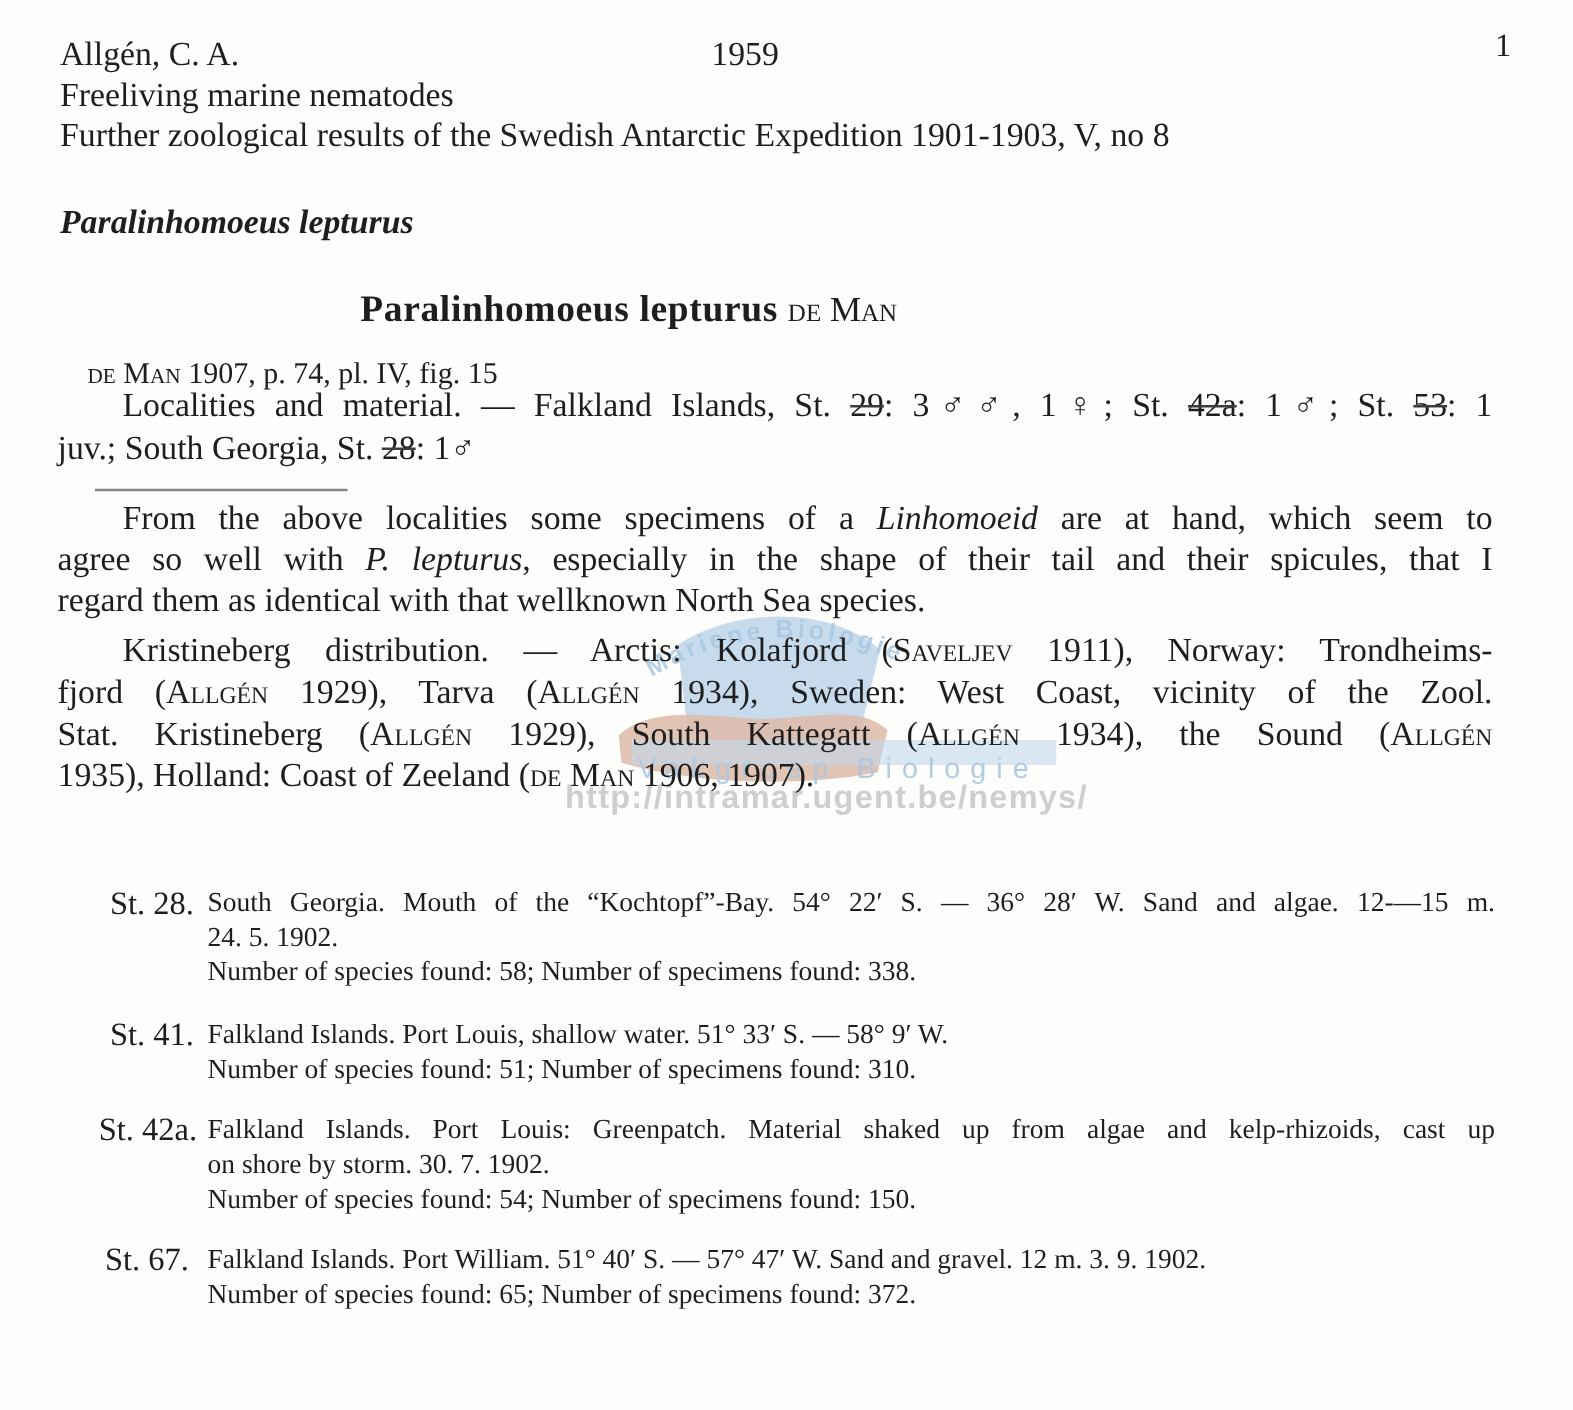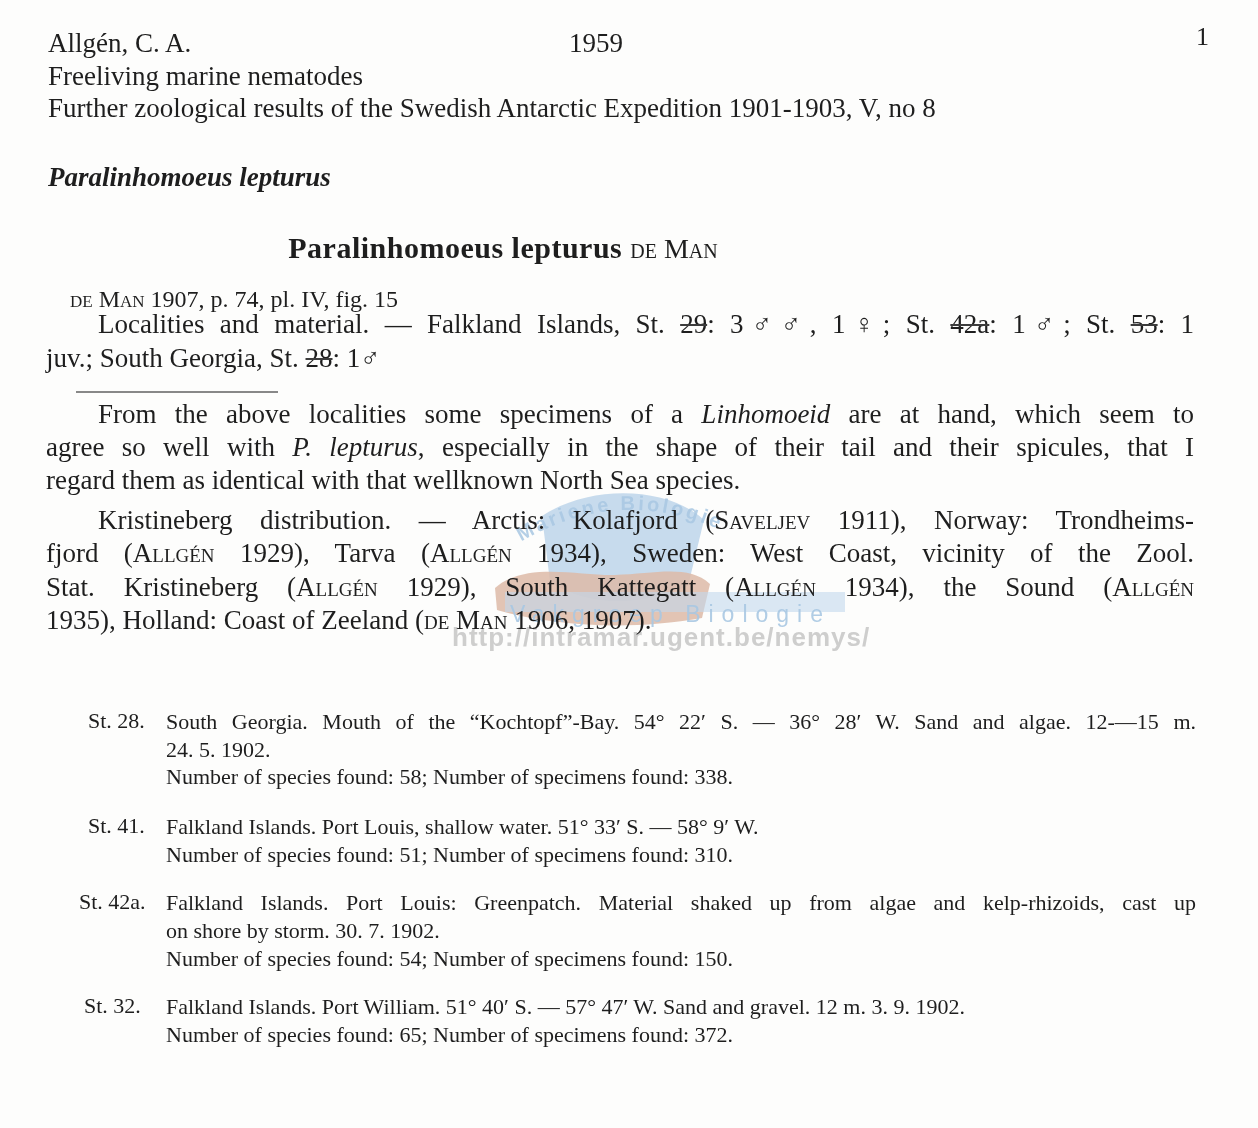--- a/index.html
+++ b/index.html
@@ -24,21 +24,21 @@
   
   .ml{position:absolute;left:46px;width:1148px;font-size:27px;line-height:32px;z-index:2;}
   .j{text-align:justify;text-align-last:justify;}
   .ind{text-indent:52px;}
   .i{font-style:italic;}
   .sc{font-variant:small-caps;}
   .strike{text-decoration:line-through;text-decoration-thickness:2px;text-decoration-color:#3c3c3c;}
   
   .pencil{position:absolute;left:76px;top:391px;width:202px;height:2px;background:#4a4a4a;opacity:.65;z-index:2;}
   
-  .stlab{position:absolute;font-size:22px;white-space:nowrap;z-index:2;}
+  .stlab{position:absolute;font-size:26px;white-space:nowrap;z-index:2;}
   .sl{position:absolute;left:166px;width:1030px;font-size:22px;line-height:27px;z-index:2;}
   
   .wm{position:absolute;left:430px;top:468px;width:440px;height:200px;z-index:1;}
   .wm text{font-family:"Liberation Sans", sans-serif;}
 </style>
 </head>
 <body>
 
 <svg class="wm" viewBox="0 0 440 200" aria-hidden="true">
   <defs>
@@ -86,15 +86,15 @@
 
 <div class="stlab" style="left:88px;top:813px">St. 41.</div>
 <div class="sl" style="top:813px"><span>Falkland Islands. Port Louis, shallow water. 51° 33′ S. — 58° 9′ W.</span></div>
 <div class="sl" style="top:841px"><span>Number of species found: 51; Number of specimens found: 310.</span></div>
 
 <div class="stlab" style="left:79px;top:889px">St. 42a.</div>
 <div class="sl j" style="top:889px"><span>Falkland Islands. Port Louis: Greenpatch. Material shaked up from algae and kelp-rhizoids, cast up</span></div>
 <div class="sl" style="top:917px"><span>on shore by storm. 30. 7. 1902.</span></div>
 <div class="sl" style="top:945px"><span>Number of species found: 54; Number of specimens found: 150.</span></div>
 
-<div class="stlab" style="left:84px;top:993px">St. 32.</div>
+<div class="stlab" style="left:84px;top:993px">St. 67.</div>
 <div class="sl" style="top:993px"><span>Falkland Islands. Port William. 51° 40′ S. — 57° 47′ W. Sand and gravel. 12 m. 3. 9. 1902.</span></div>
 <div class="sl" style="top:1021px"><span>Number of species found: 65; Number of specimens found: 372.</span></div>
 
 </body></html>

